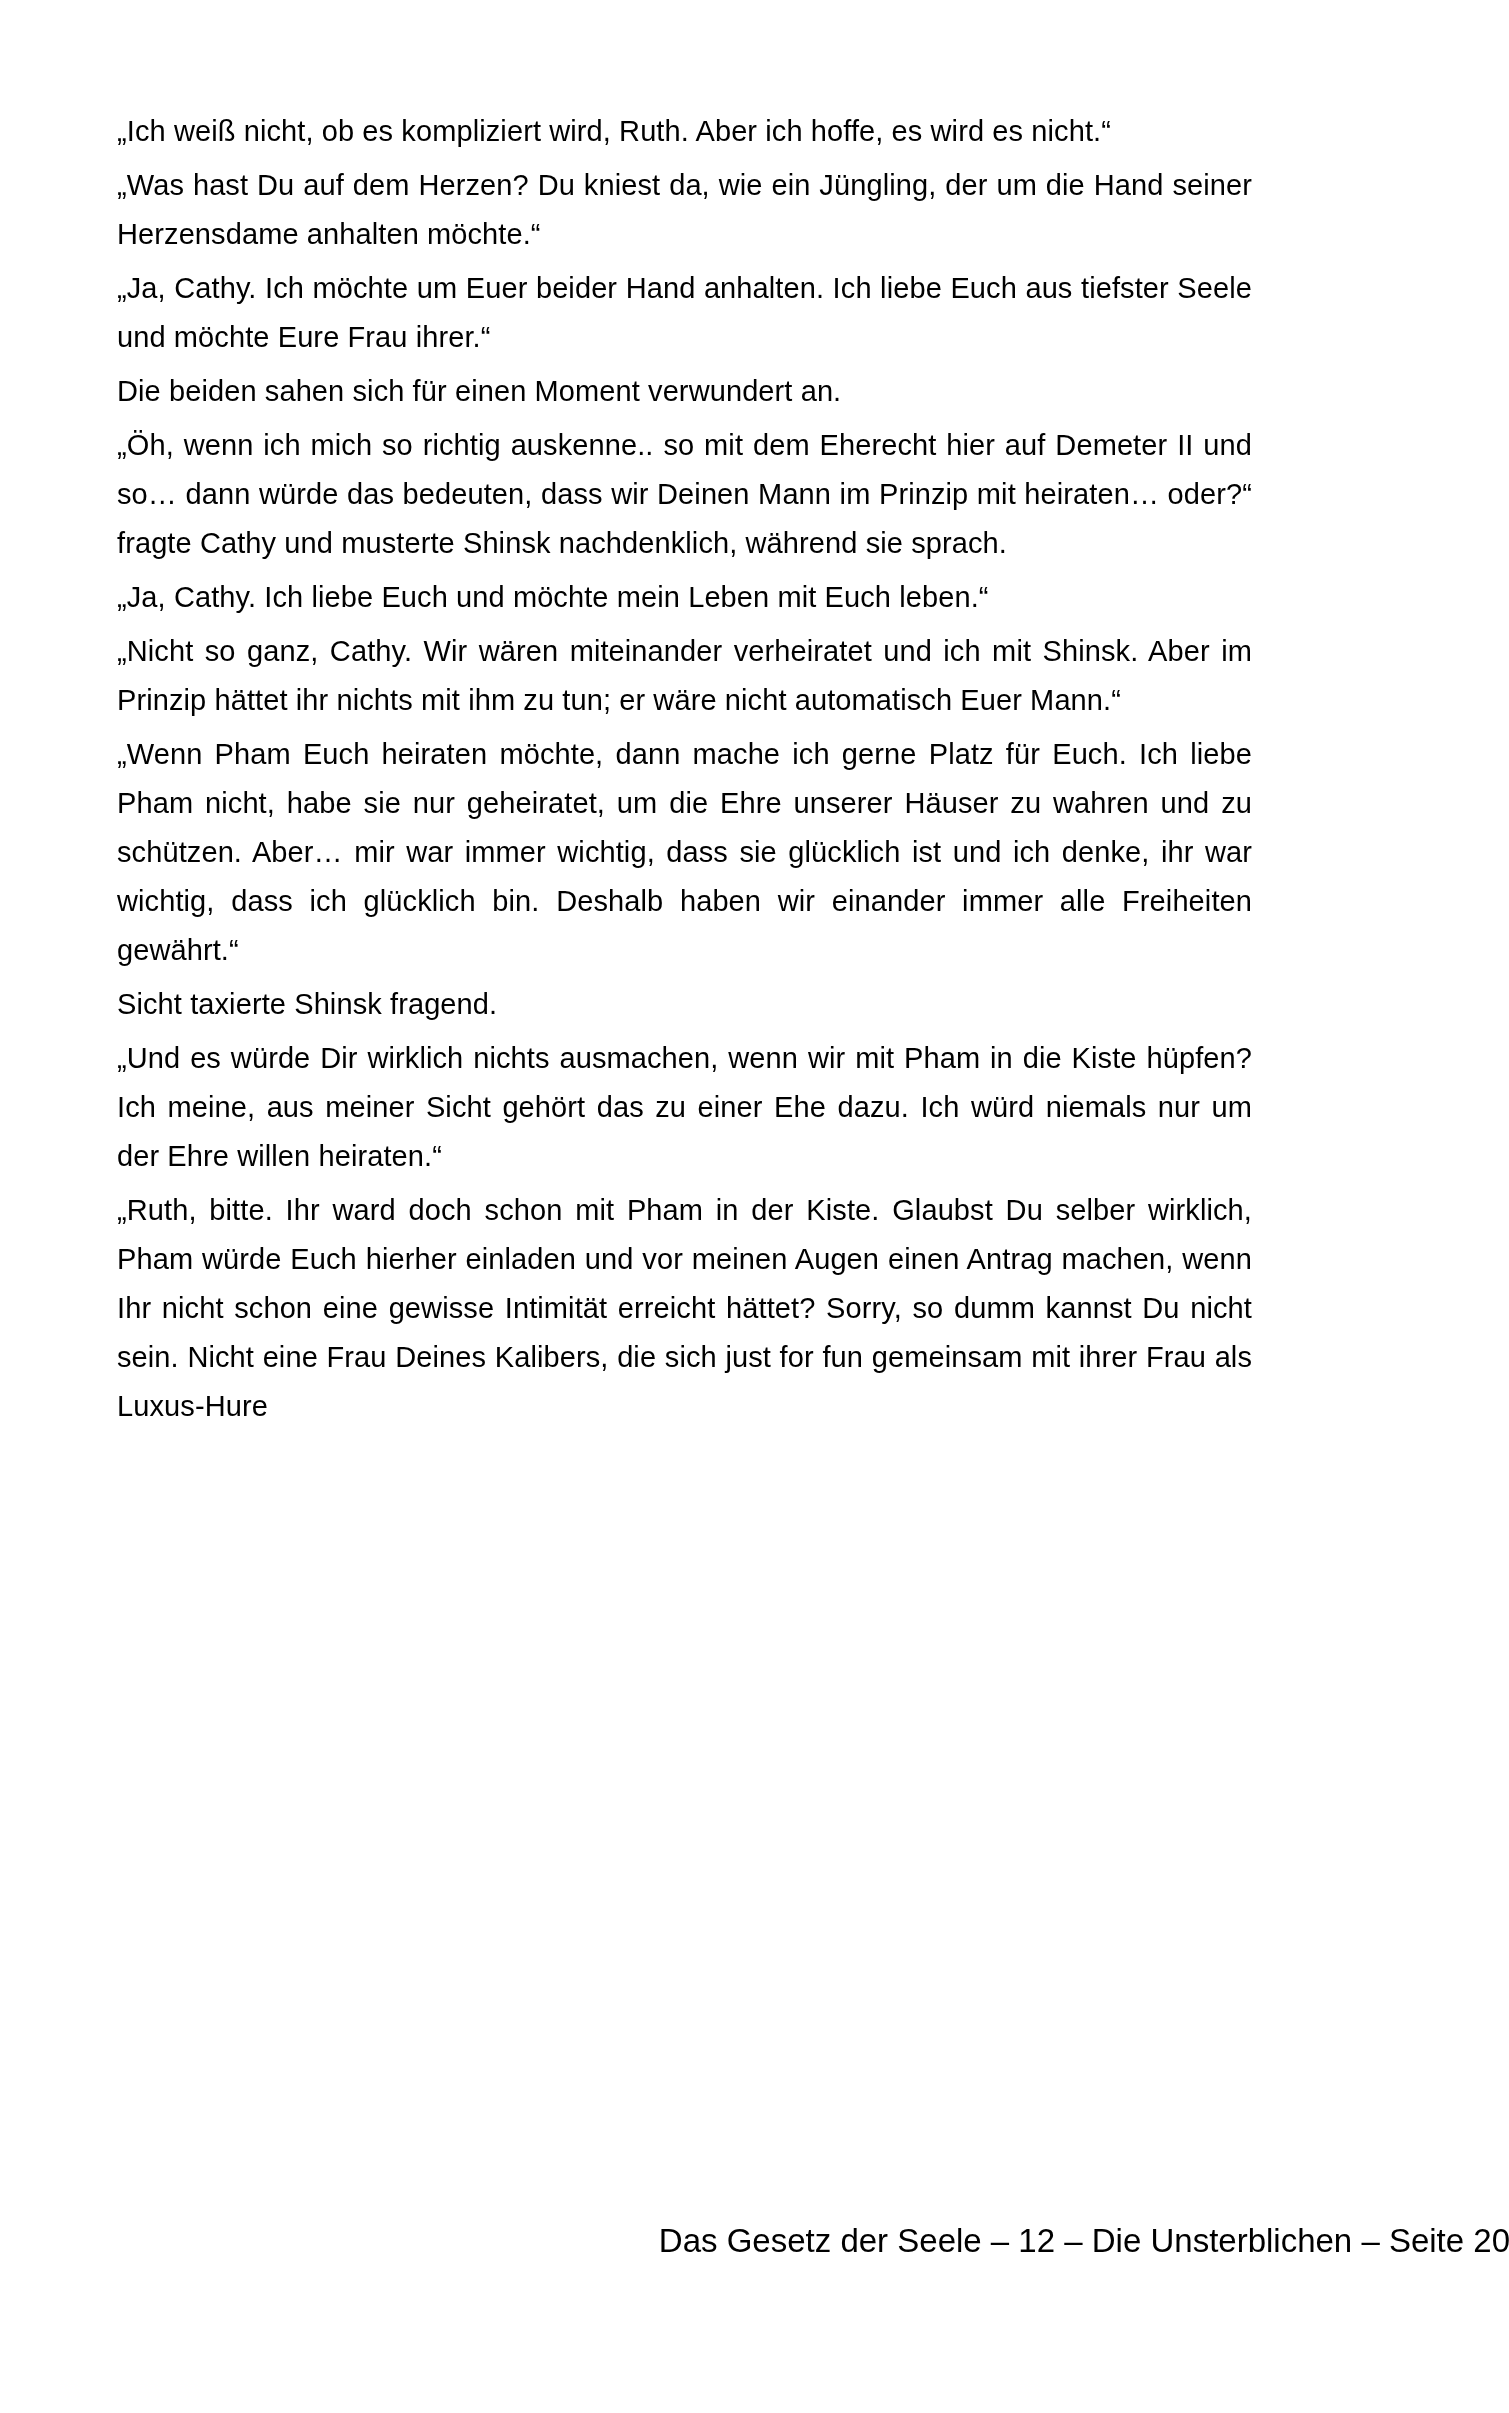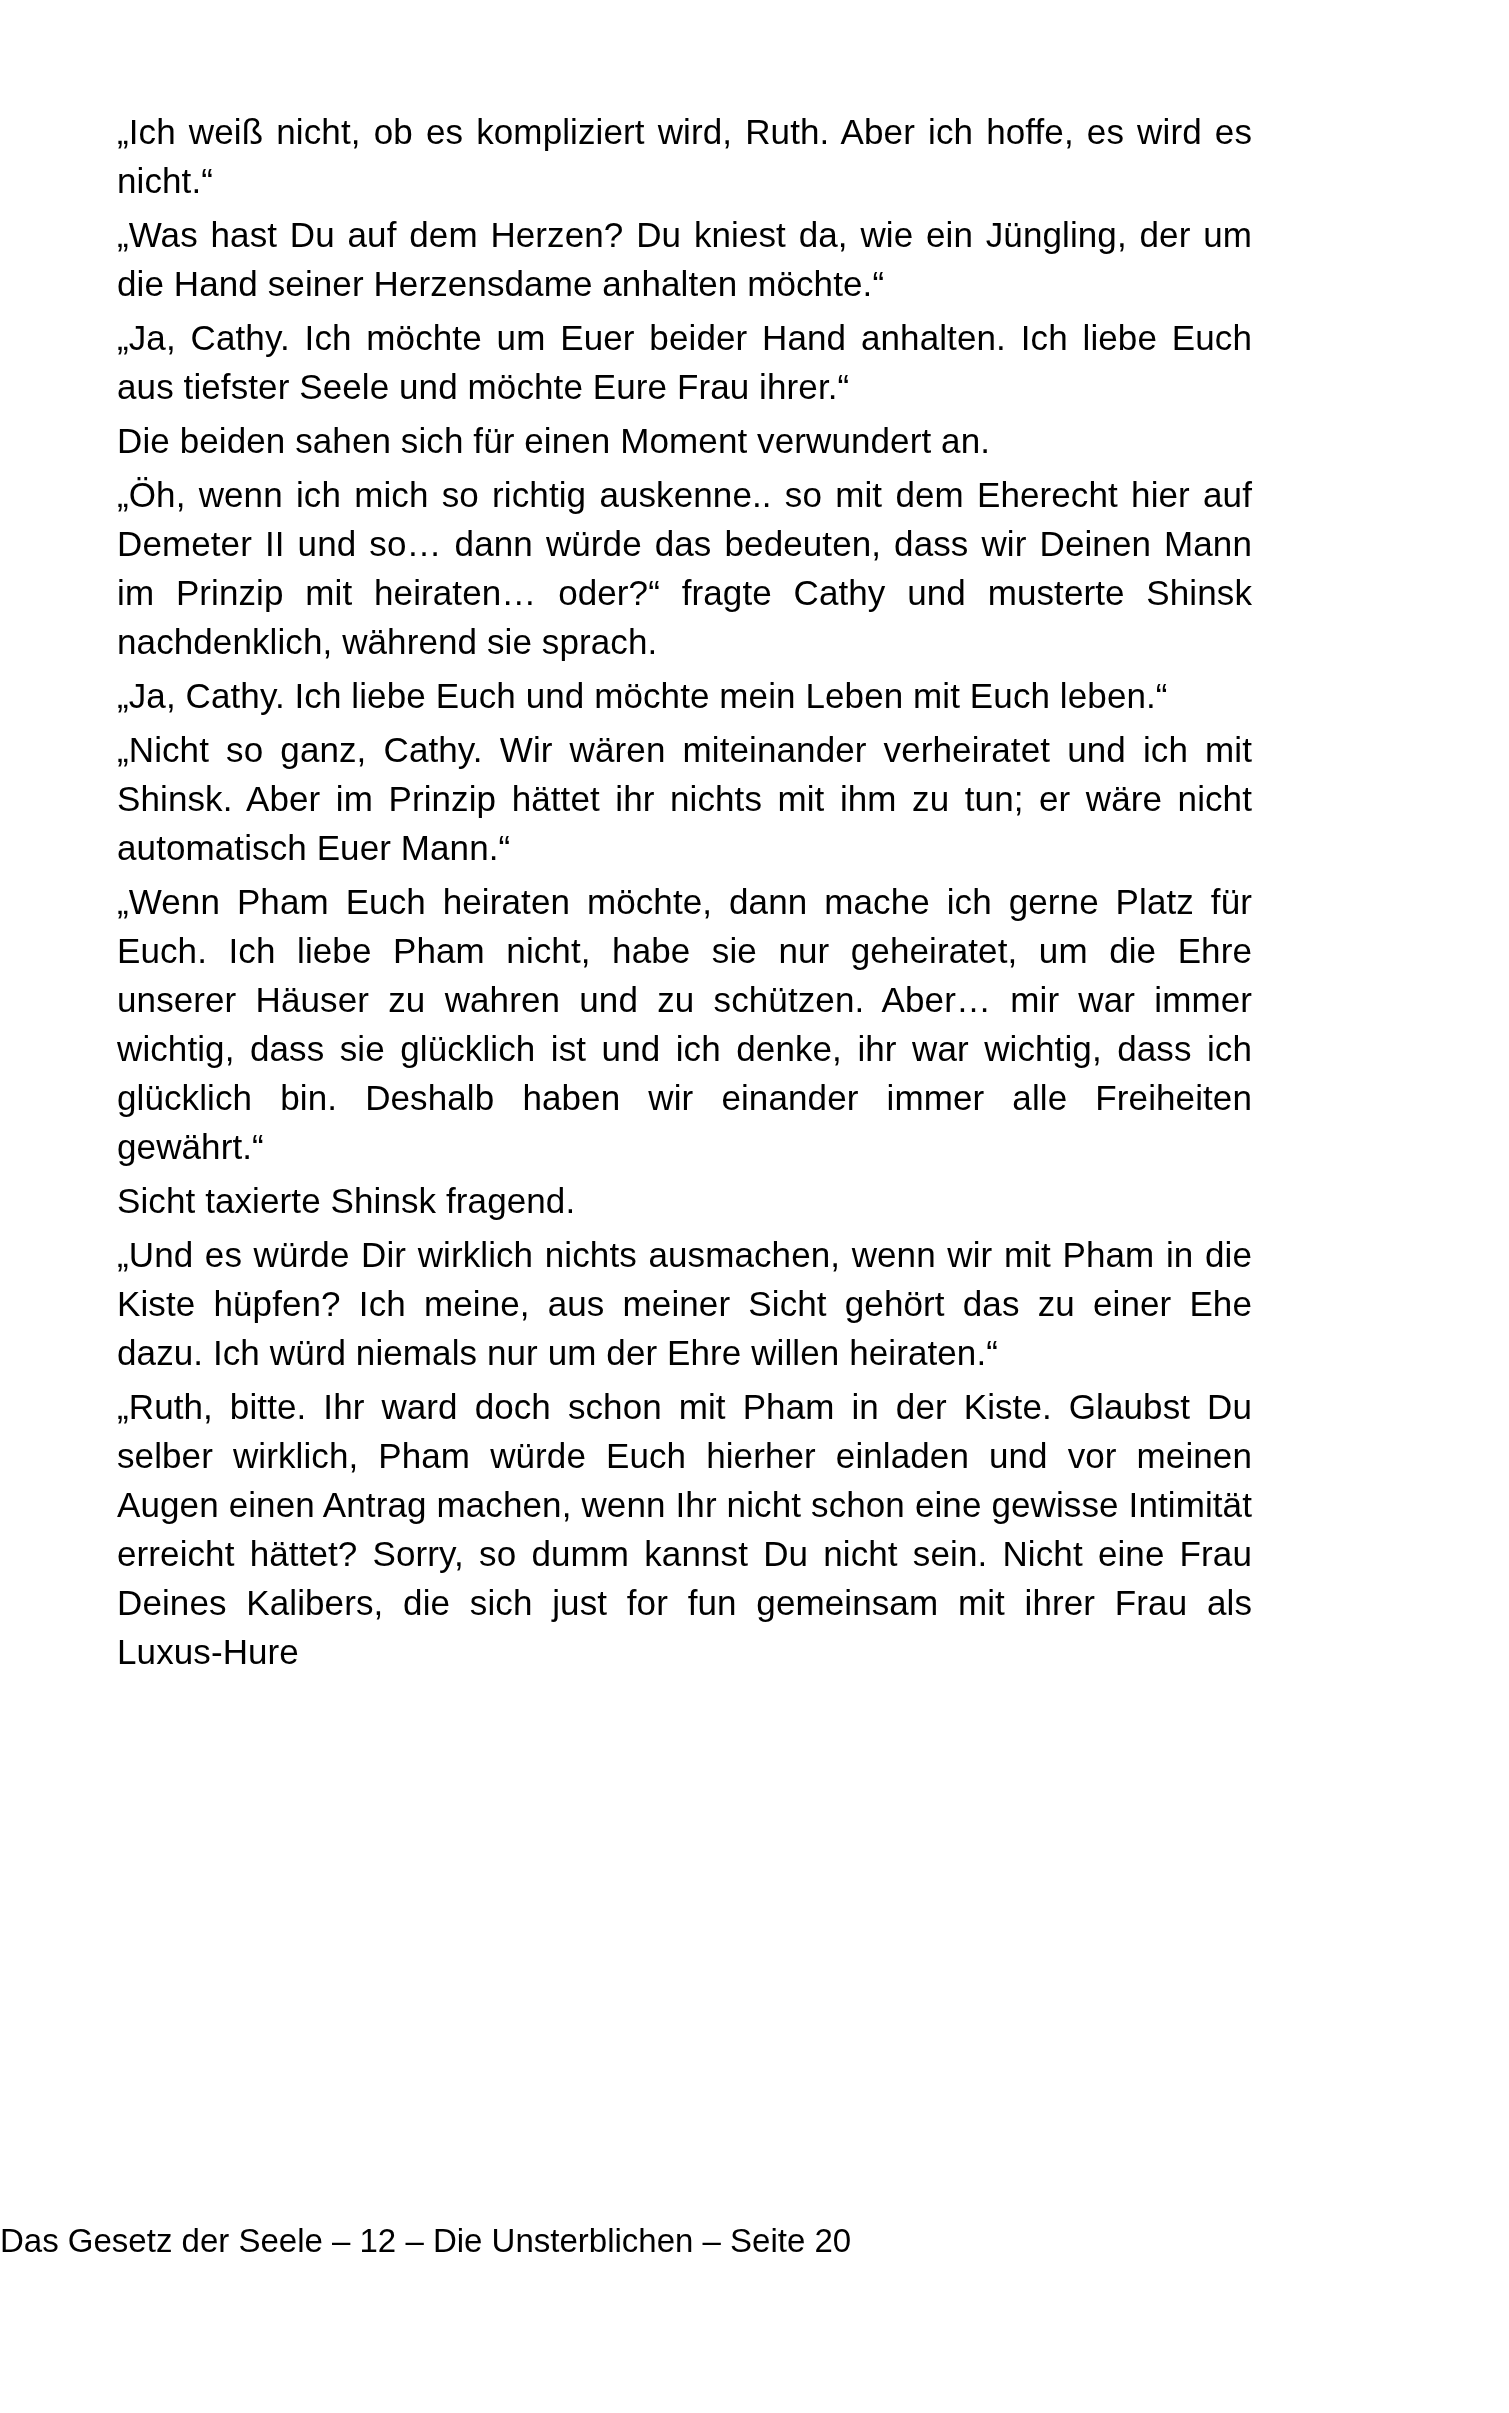--- a/index.html
+++ b/index.html
@@ -22,33 +22,33 @@
     background: #ffffff;
   }
   .text-block {
     position: absolute;
     left: 117px;
     top: 107px;
     width: 1135px;
   }
   .text-block p {
     margin: 0 0 5px 0;
-    font-size: 35px;
+    font-size: 29px;
     line-height: 49px;
     text-align: justify;
     text-justify: inter-word;
     letter-spacing: 0.1px;
     color: #000000;
   }
   .page-footer {
     position: absolute;
     left: 0;
     top: 2218px;
     width: 100%;
-    text-align: left;
+    text-align: right;
     font-size: 33px;
     line-height: 45px;
     color: #000000;
   }
 </style>
 </head>
 <body>
 
 <div class="page">
 

